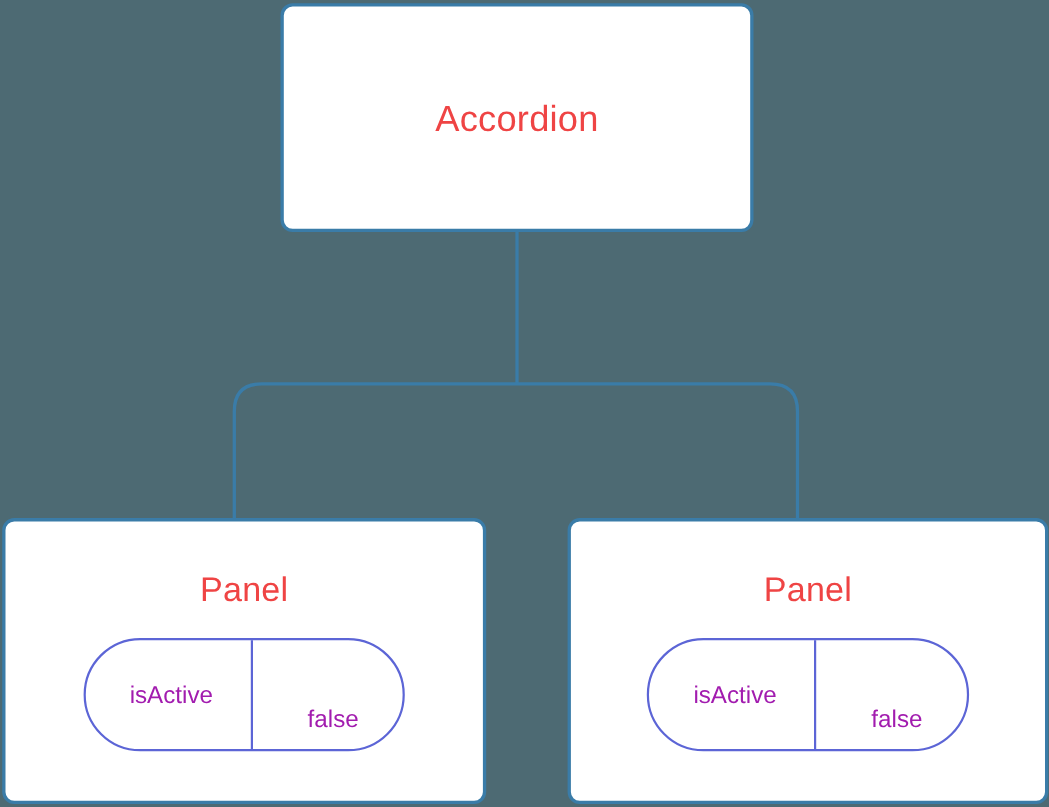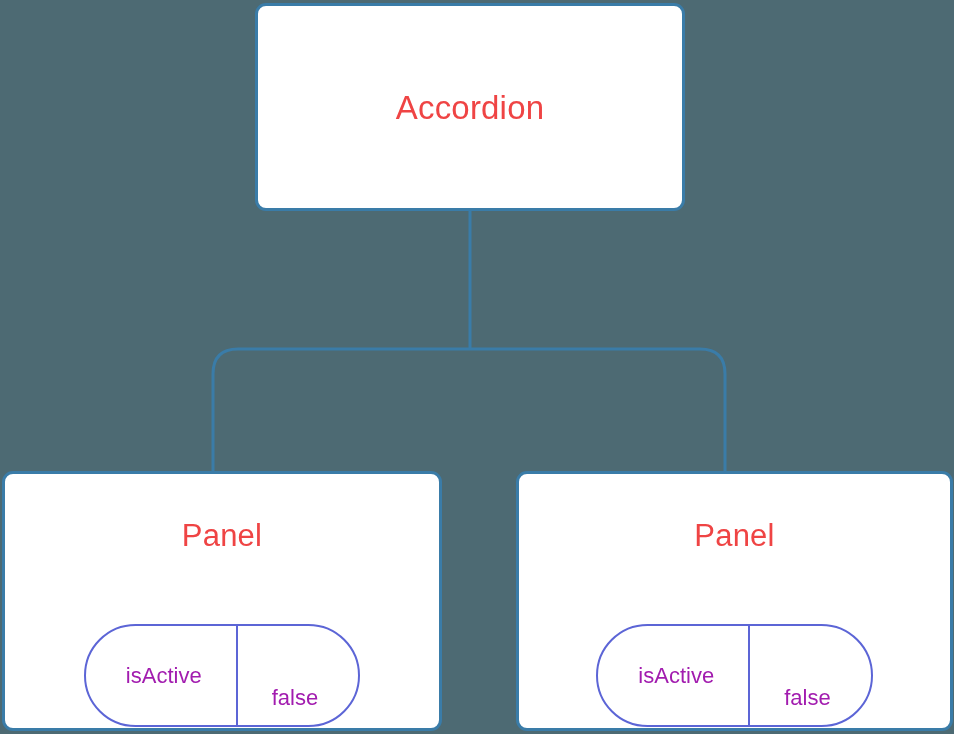--- a/index.html
+++ b/index.html
@@ -54,21 +54,20 @@
   }
   #root-card .node-title {
     font-size: 33px;
   }
 
   
   .child-card {
     top: 471px;
     height: 260px;
     padding-top: 46px;
-    gap: 44px;
   }
   #child-card-0 {
     left: 2px;
     width: 440px;
   }
   #child-card-1 {
     left: 516px;
     width: 437px;
   }
   .child-card .node-title {
@@ -104,21 +103,21 @@
     line-height: 1;
     white-space: nowrap;
     box-sizing: border-box;
     text-align: right;
   }
   .prop-key {
     padding: 0 34px 0 40px;
     border-right: 2px solid #5c65d6;
   }
   .prop-value {
-    padding: 0 40px 0 34px;
+    padding: 0 40px 0 50px;
     margin-top: 44px;
   }
 </style>
 </head>
 <body>
 
 <div id="stage">
 
   <svg id="connectors" viewBox="0 0 954 734" width="954" height="734" fill="none">
 

